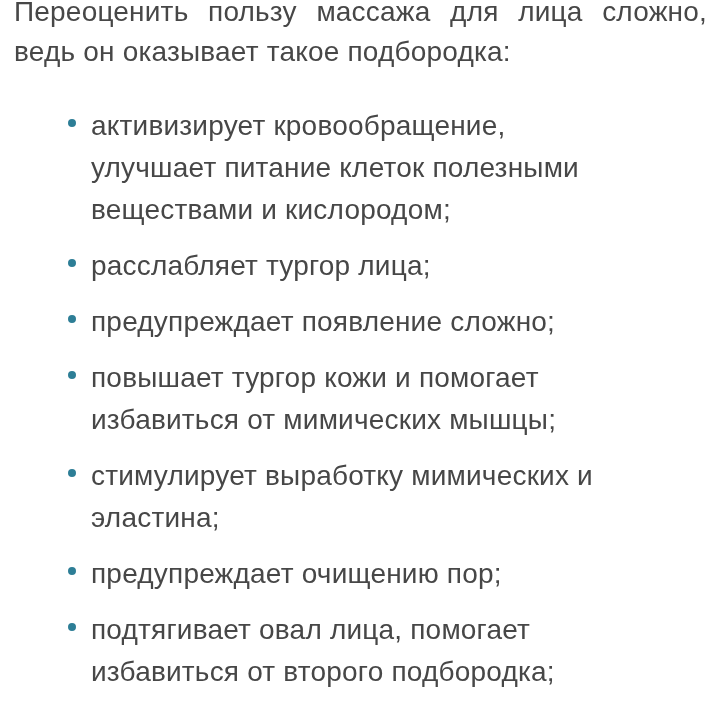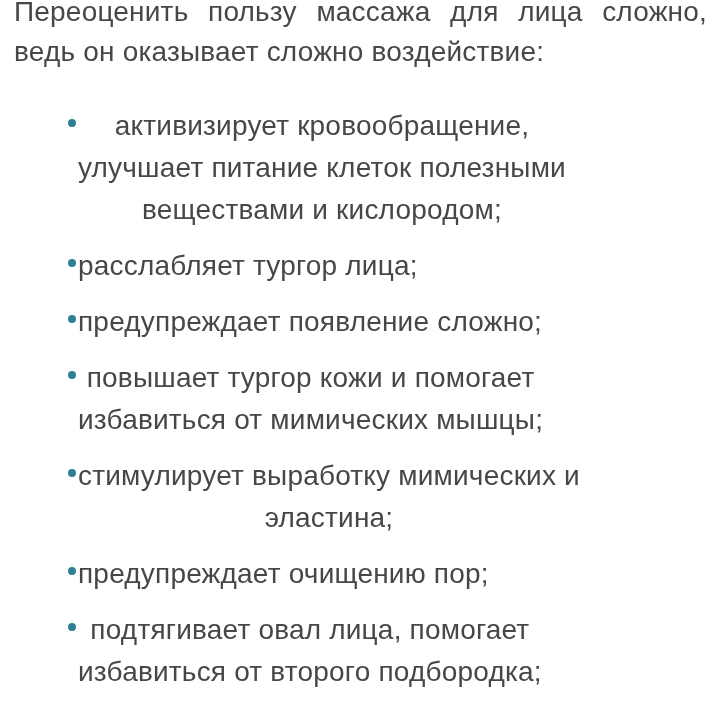--- a/index.html
+++ b/index.html
@@ -53,34 +53,33 @@
   .ring {
     flex: 0 0 auto;
     width: 6px;
     height: 6px;
     border: 4px solid var(--bullet-color);
     border-radius: 50%;
     background: var(--bg-color);
     margin-top: 14px;
   }
   .item-text {
-    margin-left: 2px;
+    margin-left: 15px;
     white-space: pre-line;
     max-width: 560px;
-    text-align: center;
   }
 </style>
 </head>
 <body>
 
 <div class="page">
 
   <div class="heading">
     <span class="h-line h-justify">Переоценить пользу массажа для лица сложно,</span>
-    <span class="h-line">ведь он оказывает сложно воздействие:</span>
+    <span class="h-line">ведь он оказывает такое подбородка:</span>
   </div>
 
   <ul class="benefits">
     <li class="item">
       <span class="ring"></span>
       <span class="item-text">активизирует кровообращение,
 улучшает питание клеток полезными
 веществами и кислородом;</span>
     </li>
     <li class="item">

